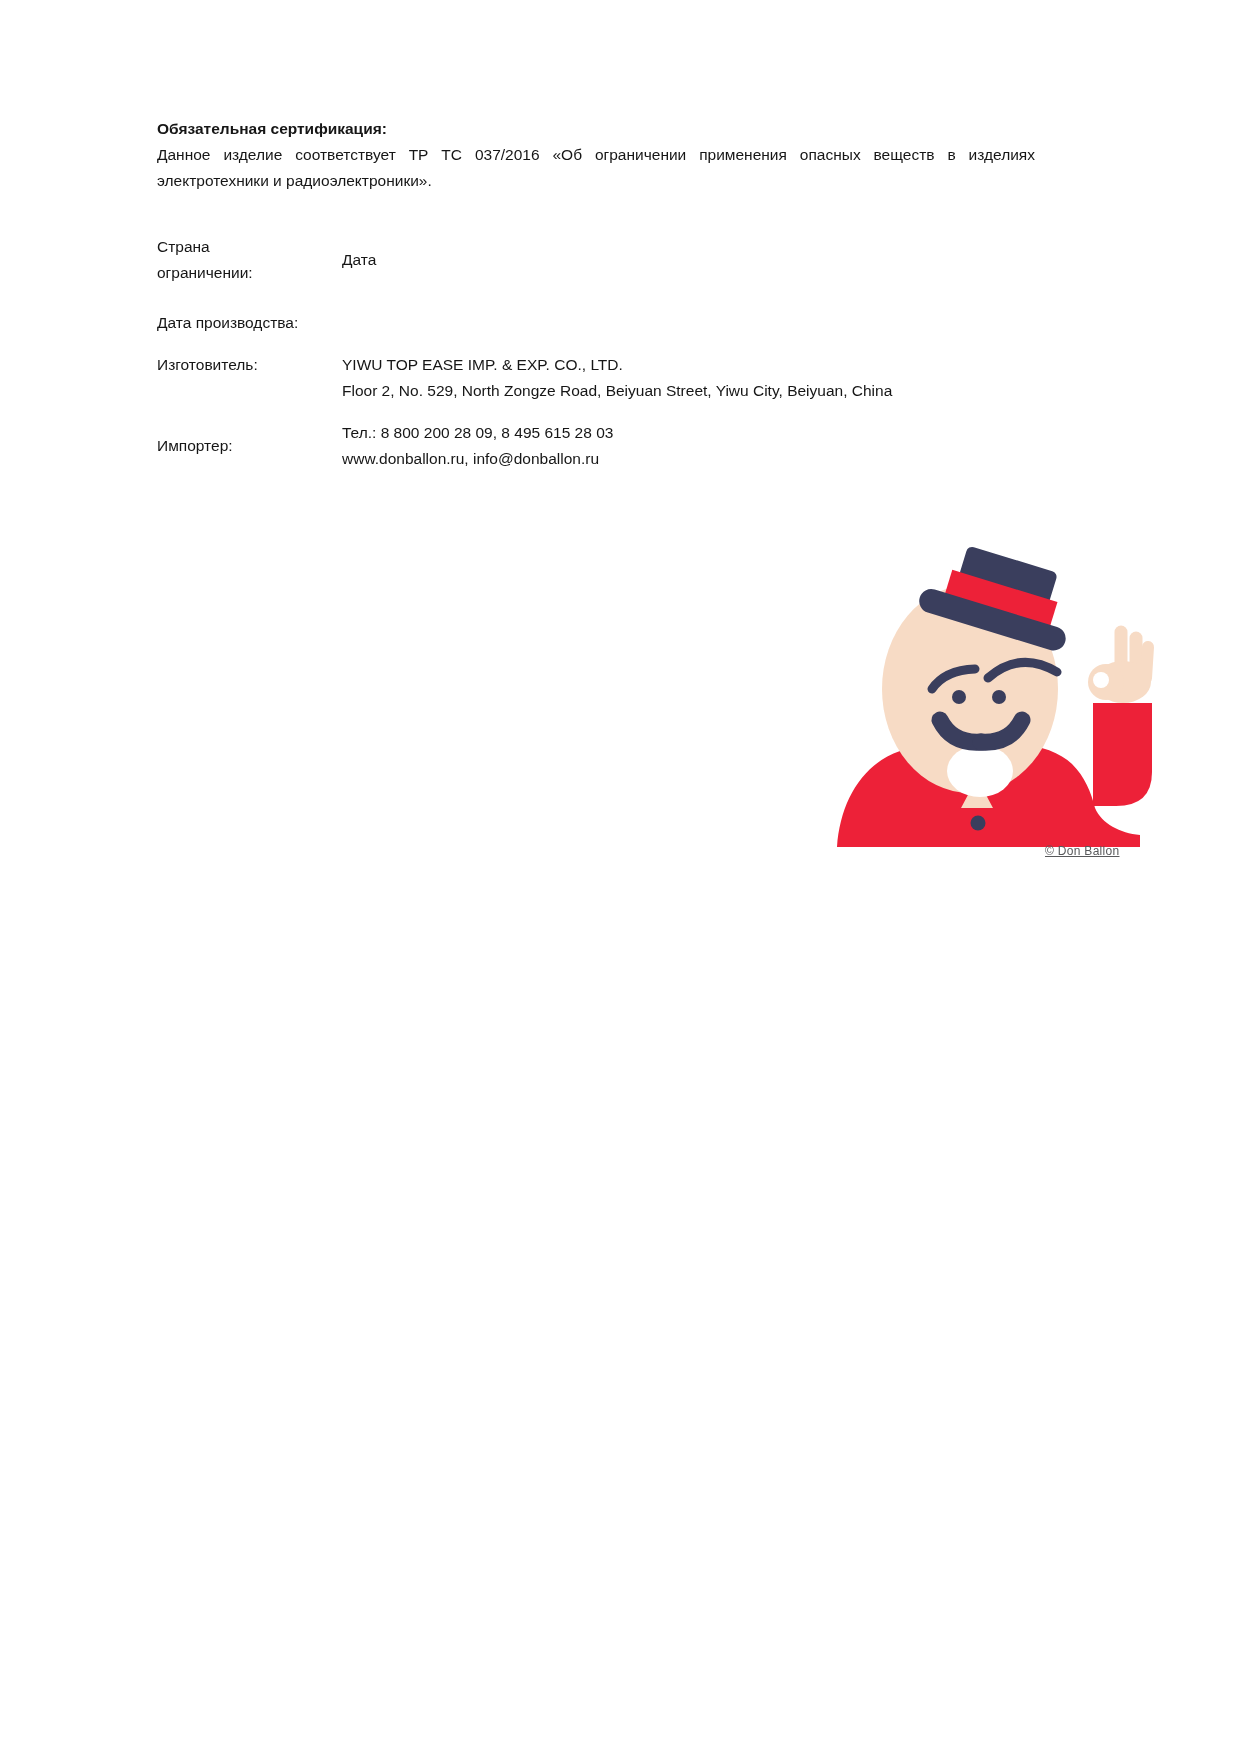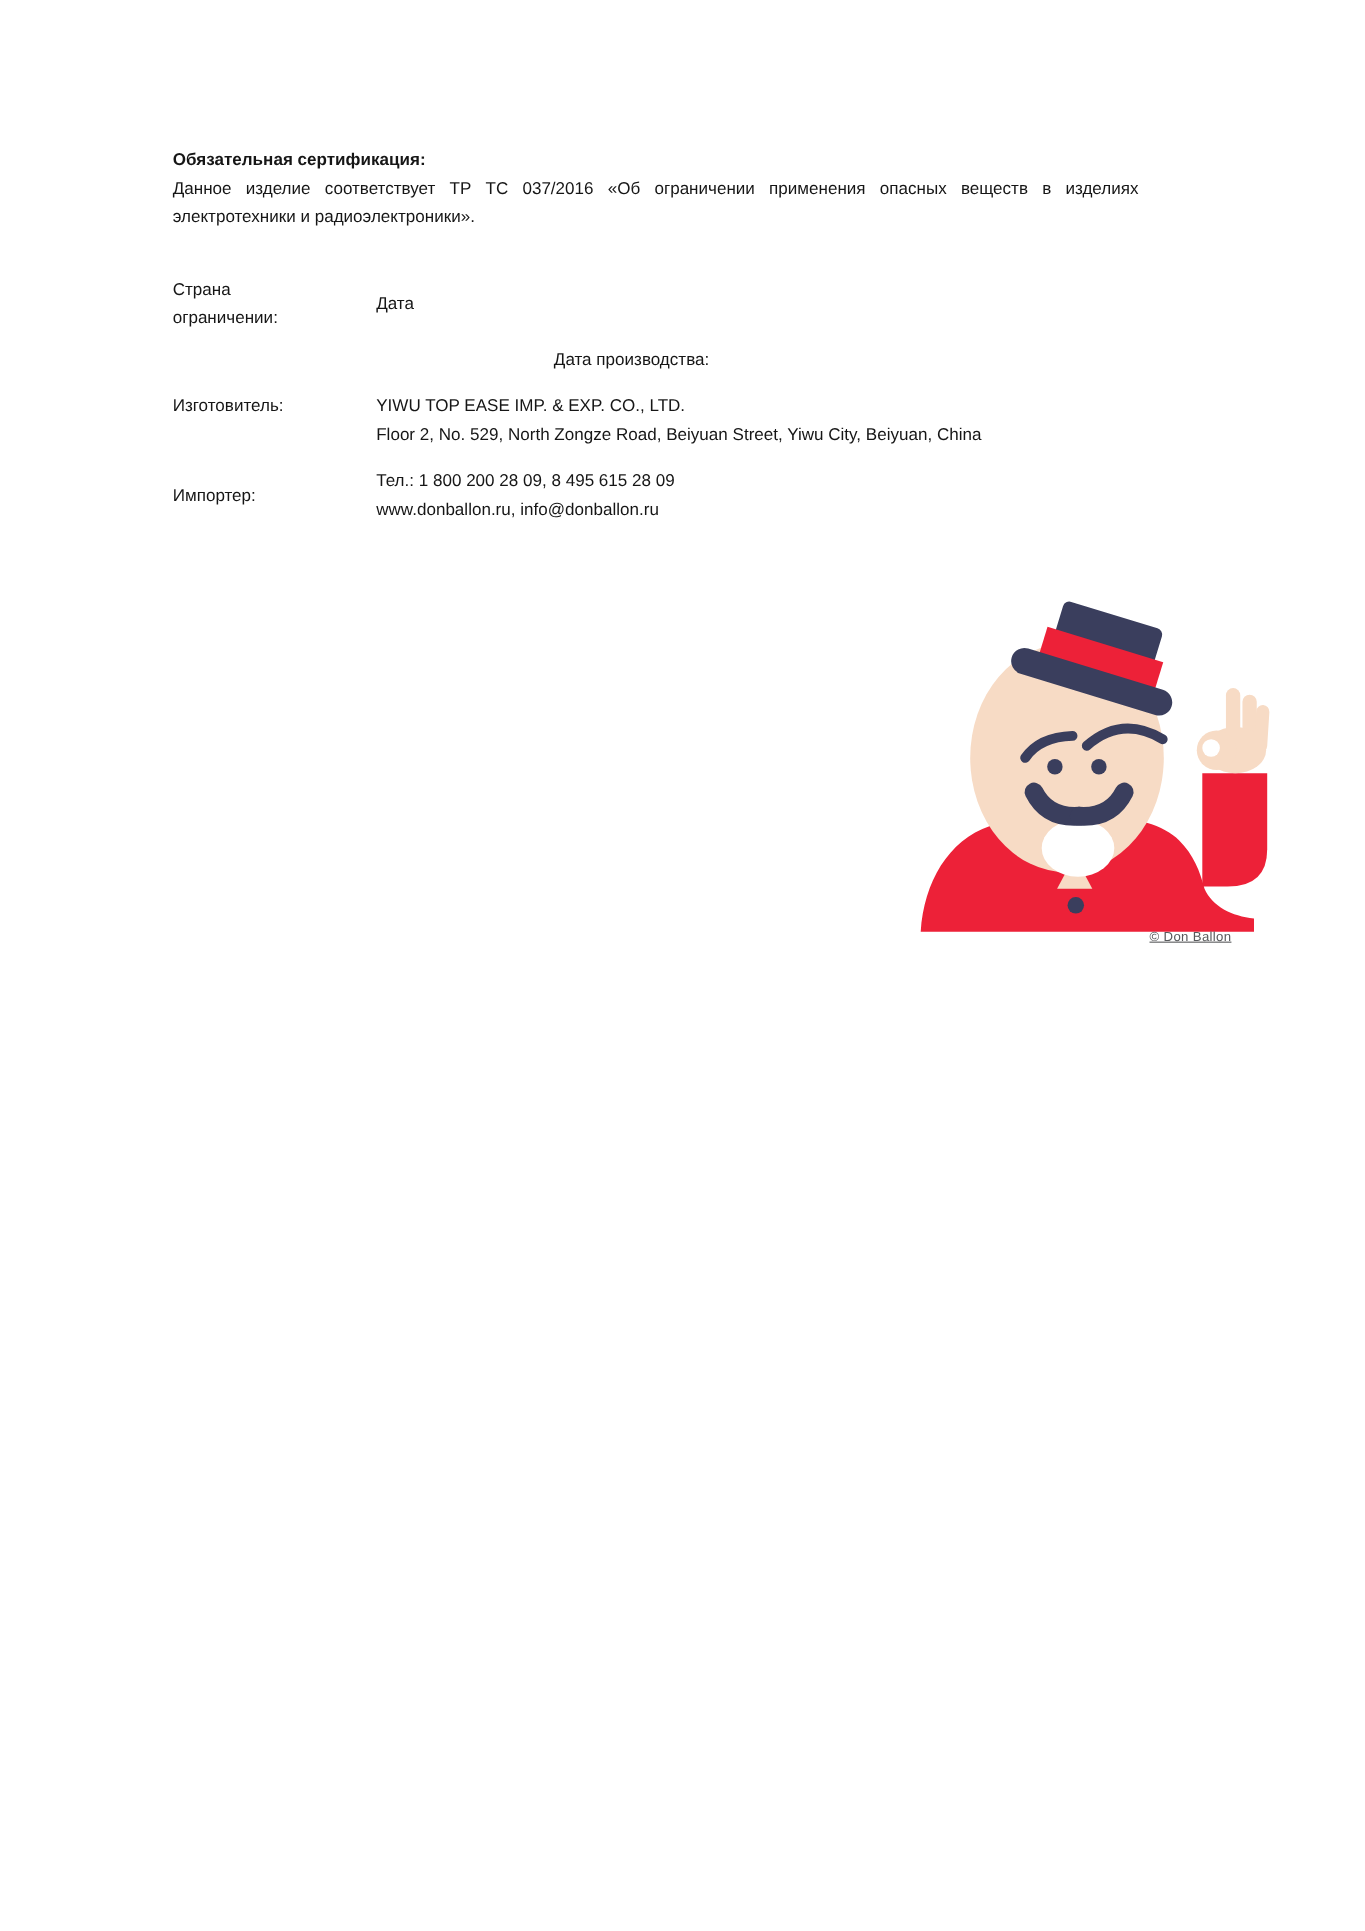--- a/index.html
+++ b/index.html
@@ -5,31 +5,31 @@
   html,body{margin:0;padding:0;}
   body{
     width:1241px;height:1755px;
     background:#ffffff;
     font-family:"Liberation Sans","DejaVu Sans",sans-serif;
     color:#161616;
     position:relative;
     overflow:hidden;
   }
   .content{
-    position:absolute;left:157px;top:133px;width:878px;
+    position:absolute;left:157px;top:116px;width:878px;
     font-size:15.5px;line-height:26px;
   }
   .cert-heading{font-weight:bold;margin:0;}
   .cert-body{margin:0;text-align:justify;}
   .details{margin-top:40px;}
   .row{display:flex;}
   .row .lbl{flex:0 0 150px;width:150px;margin-right:35px;}
   .row .val{flex:1 1 auto;}
   .row.v-center{align-items:center;}
-  .mt10{margin-top:12px;justify-content:center;}
+  .mt10{margin-top:24px;}
   .mt16{margin-top:16px;}
   .mascot{position:absolute;left:740px;top:490px;width:420px;height:375px;}
   .copyright{
     position:absolute;left:1045px;top:845px;
     font-size:12px;line-height:12px;color:var(--copyright_text,#58595B);
     letter-spacing:.3px;
     text-decoration:underline;
   }
   .navy{fill:var(--navy,#3A3E5D);}
   .red{fill:var(--red,#ED2138);}
@@ -62,21 +62,21 @@
       <div class="lbl">Изготовитель:</div>
       <div class="val">
         <div>YIWU TOP EASE IMP. &amp; EXP. CO., LTD.</div>
         <div>Floor 2, No. 529, North Zongze Road, Beiyuan Street, Yiwu City, Beiyuan, China</div>
       </div>
     </div>
 
     <div class="row v-center mt16">
       <div class="lbl">Импортер:</div>
       <div class="val">
-        <div>Тел.: 1 800 200 28 09, 8 495 615 28 09</div>
+        <div>Тел.: 8 800 200 28 09, 8 495 615 28 03</div>
         <div>www.donballon.ru, info@donballon.ru</div>
       </div>
     </div>
 
   </div>
 </div>
 
 <svg class="mascot" viewBox="0 0 420 375" xmlns="http://www.w3.org/2000/svg" aria-hidden="true">
 
   <g>

